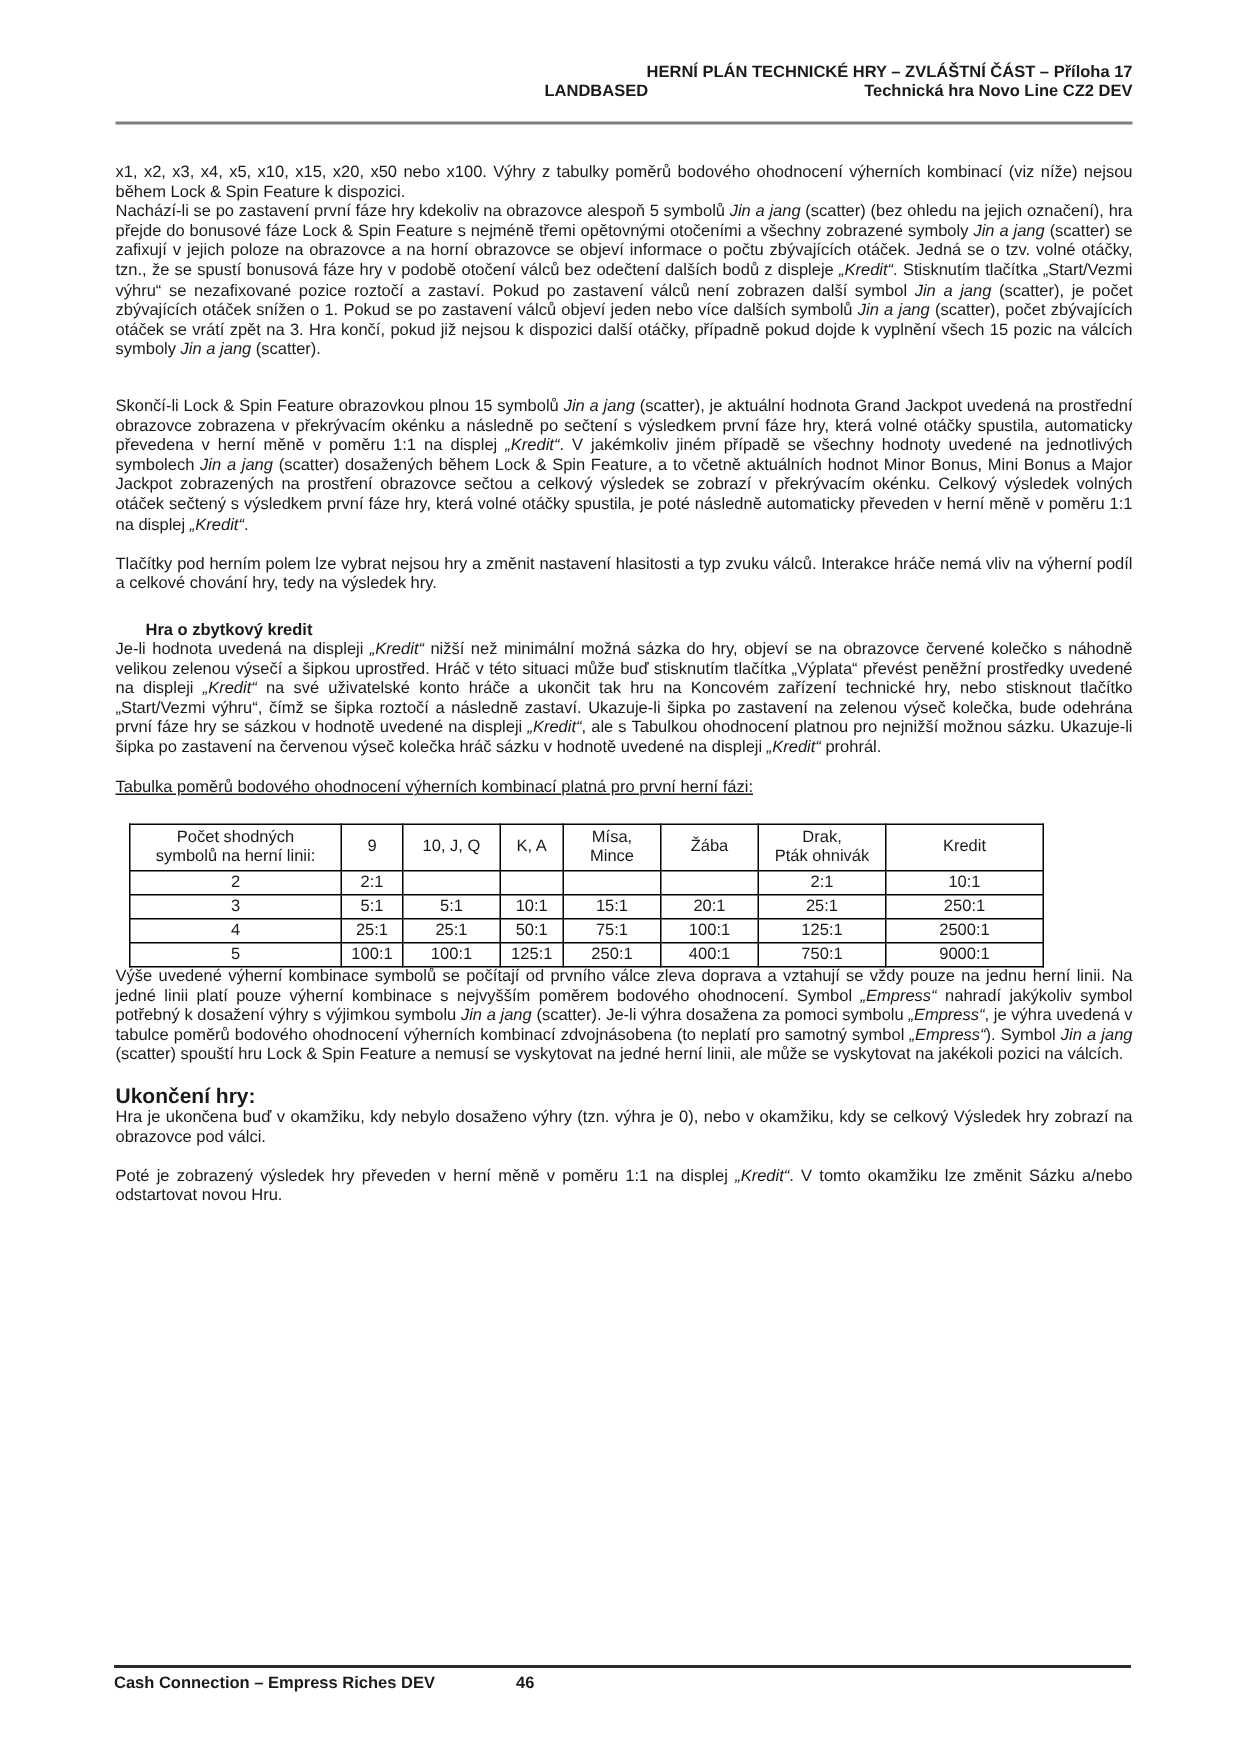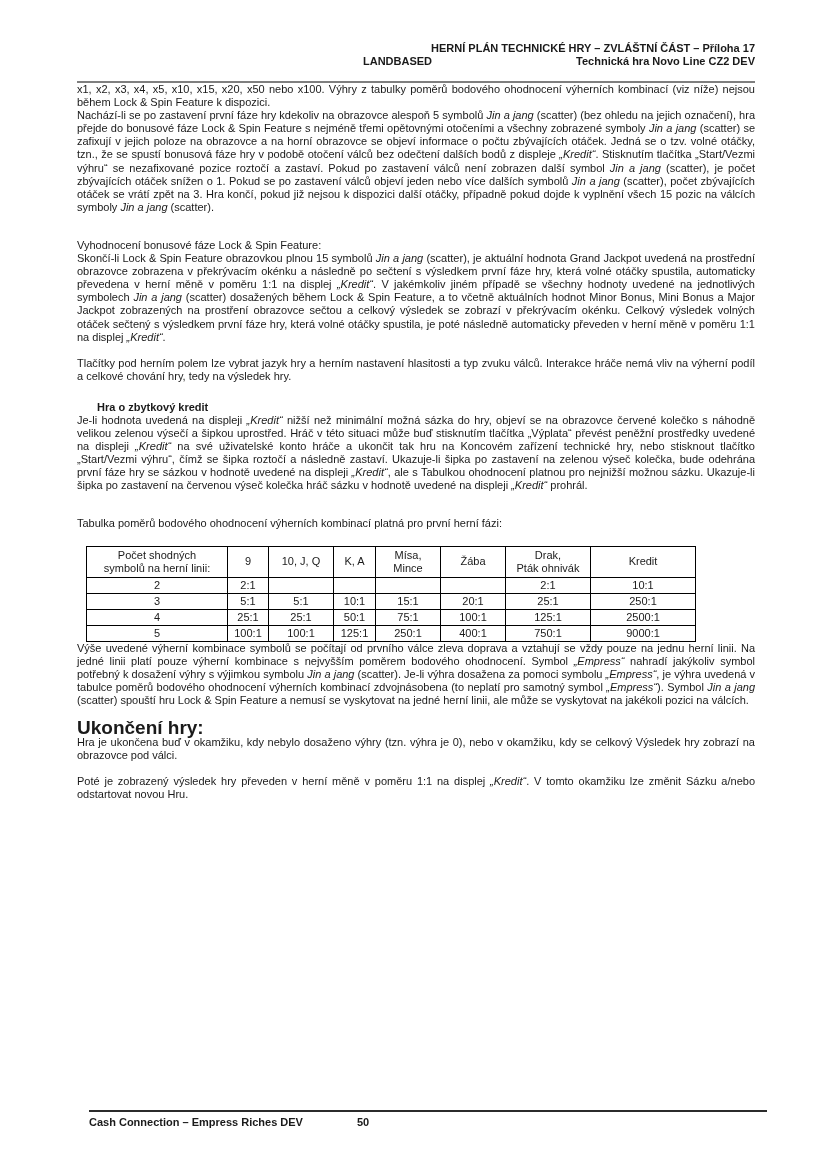--- a/index.html
+++ b/index.html
@@ -24,30 +24,30 @@
   main { display: block; }
   .para, .line {
     font-size: 11px;
     line-height: 13.1px;
     text-align: justify;
     margin: 0;
   }
   .line { text-align: left; }
   .it { font-style: italic; }
   .h-small { font-size: 11px; line-height: 13.1px; font-weight: bold; margin: 0; padding-left: 20px; }
-  .h-large { font-size: 19px; line-height: 17px; font-weight: bold; margin: 0; }
+  .h-large { font-size: 14px; line-height: 17px; font-weight: bold; margin: 0; }
 
   .g16 { }
   .g25 { margin-top: 25px; }
   .g13 { margin-top: 13px; }
   .g18 { margin-top: 18px; }
-  .g17 { margin-top: 24px; }
+  .g17 { margin-top: 14px; text-decoration: underline; }
   .g14 { margin-top: 0; }
   .g12 { margin-top: 12px; }
-  .g26 { }
+  .g26 { margin-top: 26px; }
 
   
   table.payout {
     border-collapse: collapse;
     table-layout: fixed;
     width: 609px;
     margin: 16px 0 0 9px;
     font-size: 11px;
     color: #1a1a1a;
   }
@@ -57,21 +57,21 @@
     vertical-align: middle;
     padding: 1px 2px;
     line-height: 13px;
     font-weight: normal;
     overflow: hidden;
   }
   table.payout th { white-space: pre-line; height: 28px; }
   table.payout td { height: 13px; }
 
   
-  .footer { position: absolute; left: 89px; top: 1110px; width: 678px; }
+  .footer { position: absolute; left: 76px; top: 1110px; width: 678px; }
   .footer-rule { height: 2px; background: #2b2b2b; }
   .footer-row { display: flex; margin-top: 4px; font-size: 11px; line-height: 13px; font-weight: bold; }
   .footer-left { width: 268px; }
 </style>
 </head>
 <body>
 
 <div class="page">
 
   <header>
@@ -82,25 +82,24 @@
     </div>
     <div class="hdr-rule"></div>
   </header>
 
   <main>
     <p class="para g26">x1, x2, x3, x4, x5, x10, x15, x20, x50 nebo x100. Výhry z tabulky poměrů bodového ohodnocení výherních kombinací (viz níže) nejsou během Lock &amp; Spin Feature k dispozici.</p>
 
     <p class="para g16"><span>Nachází-li se po zastavení první fáze hry kdekoliv na obrazovce alespoň 5 symbolů </span><span class="it">Jin a jang</span><span> (scatter) (bez ohledu na jejich označení), hra přejde do bonusové fáze Lock &amp; Spin Feature s nejméně třemi opětovnými otočeními a všechny zobrazené symboly </span><span class="it">Jin a jang</span><span> (scatter) se zafixují v jejich poloze na obrazovce a na horní obrazovce se objeví informace o počtu zbývajících otáček. Jedná se o tzv. volné otáčky, tzn., že se spustí bonusová fáze hry v podobě otočení válců bez odečtení dalších bodů z displeje </span><span class="it">„Kredit“</span><span>. Stisknutím tlačítka „Start/Vezmi výhru“ se nezafixované pozice roztočí a zastaví. Pokud po zastavení válců není zobrazen další symbol </span><span class="it">Jin a jang</span><span> (scatter), je počet zbývajících otáček snížen o 1. Pokud se po zastavení válců objeví jeden nebo více dalších symbolů </span><span class="it">Jin a jang</span><span> (scatter), počet zbývajících otáček se vrátí zpět na 3. Hra končí, pokud již nejsou k dispozici další otáčky, případně pokud dojde k vyplnění všech 15 pozic na válcích symboly </span><span class="it">Jin a jang</span><span> (scatter).</span></p>
 
     <div class="g25">
-      <div class="line">Vyhodnocení bonusové fáze Lock &amp; Spin Feature:</div>
       <p class="para"><span>Skončí-li Lock &amp; Spin Feature obrazovkou plnou 15 symbolů </span><span class="it">Jin a jang</span><span> (scatter), je aktuální hodnota Grand Jackpot uvedená na prostřední obrazovce zobrazena v překrývacím okénku a následně po sečtení s výsledkem první fáze hry, která volné otáčky spustila, automaticky převedena v herní měně v poměru 1:1 na displej </span><span class="it">„Kredit“</span><span>. V jakémkoliv jiném případě se všechny hodnoty uvedené na jednotlivých symbolech </span><span class="it">Jin a jang</span><span> (scatter) dosažených během Lock &amp; Spin Feature, a to včetně aktuálních hodnot Minor Bonus, Mini Bonus a Major Jackpot zobrazených na prostření obrazovce sečtou a celkový výsledek se zobrazí v překrývacím okénku. Celkový výsledek volných otáček sečtený s výsledkem první fáze hry, která volné otáčky spustila, je poté následně automaticky převeden v herní měně v poměru 1:1 na displej </span><span class="it">„Kredit“</span><span>.</span></p>
     </div>
 
-    <p class="para g13">Tlačítky pod herním polem lze vybrat jazyk hry a herním nastavení hlasitosti a typ zvuku válců. Interakce hráče nemá vliv na výherní podíl a celkové chování hry, tedy na výsledek hry.</p>
+    <p class="para g13">Tlačítky pod herním polem lze vybrat nejsou hry a změnit nastavení hlasitosti a typ zvuku válců. Interakce hráče nemá vliv na výherní podíl a celkové chování hry, tedy na výsledek hry.</p>
 
     <div class="g18">
       <h3 class="h-small">Hra o zbytkový kredit</h3>
       <p class="para"><span>Je-li hodnota uvedená na displeji </span><span class="it">„Kredit“</span><span> nižší než minimální možná sázka do hry, objeví se na obrazovce červené kolečko s náhodně velikou zelenou výsečí a šipkou uprostřed. Hráč v této situaci může buď stisknutím tlačítka „Výplata“ převést peněžní prostředky uvedené na displeji </span><span class="it">„Kredit“</span><span> na své uživatelské konto hráče a ukončit tak hru na Koncovém zařízení technické hry, nebo stisknout tlačítko „Start/Vezmi výhru“, čímž se šipka roztočí a následně zastaví. Ukazuje-li šipka po zastavení na zelenou výseč kolečka, bude odehrána první fáze hry se sázkou v hodnotě uvedené na displeji </span><span class="it">„Kredit“</span><span>, ale s Tabulkou ohodnocení platnou pro nejnižší možnou sázku. Ukazuje-li šipka po zastavení na červenou výseč kolečka hráč sázku v hodnotě uvedené na displeji </span><span class="it">„Kredit“</span><span> prohrál.</span></p>
     </div>
 
     <div class="g17">
       <div class="line">Tabulka poměrů bodového ohodnocení výherních kombinací platná pro první herní fázi:</div>
     </div>
 
@@ -180,17 +179,17 @@
 
     <p class="para g14">Hra je ukončena buď v okamžiku, kdy nebylo dosaženo výhry (tzn. výhra je 0), nebo v okamžiku, kdy se celkový Výsledek hry zobrazí na obrazovce pod válci.</p>
 
     <p class="para g13"><span>Poté je zobrazený výsledek hry převeden v herní měně v poměru 1:1 na displej </span><span class="it">„Kredit“</span><span>. V tomto okamžiku lze změnit Sázku a/nebo odstartovat novou Hru.</span></p>
   </main>
 
   <footer class="footer">
     <div class="footer-rule"></div>
     <div class="footer-row">
       <span class="footer-left">Cash Connection – Empress Riches DEV</span>
-      <span class="footer-page">50</span>
+      <span class="footer-page">46</span>
     </div>
   </footer>
 
 </div>
 
 </body></html>

